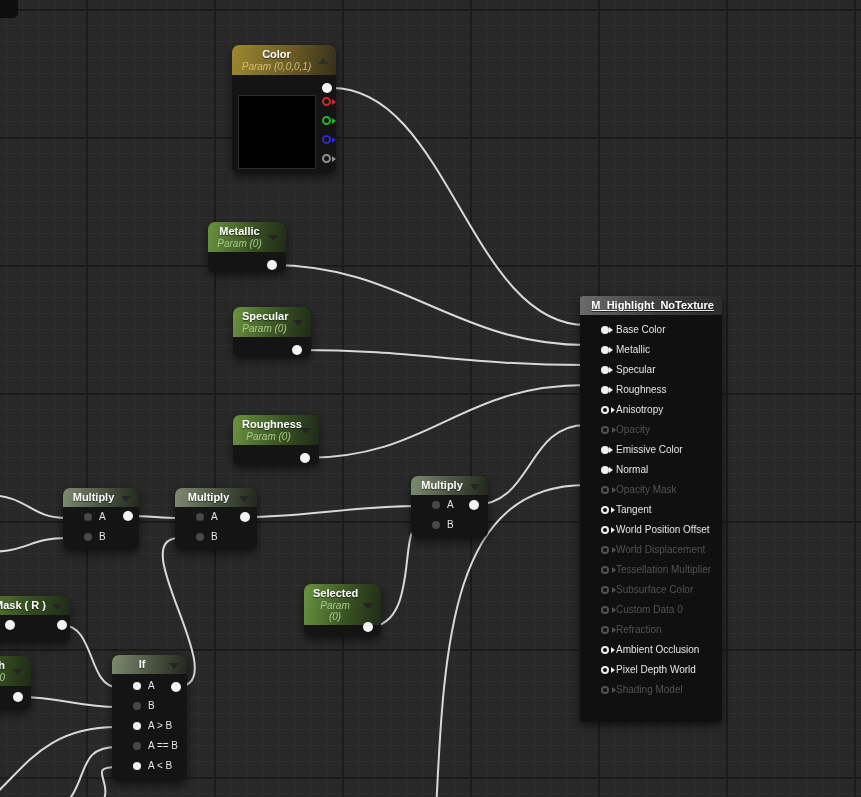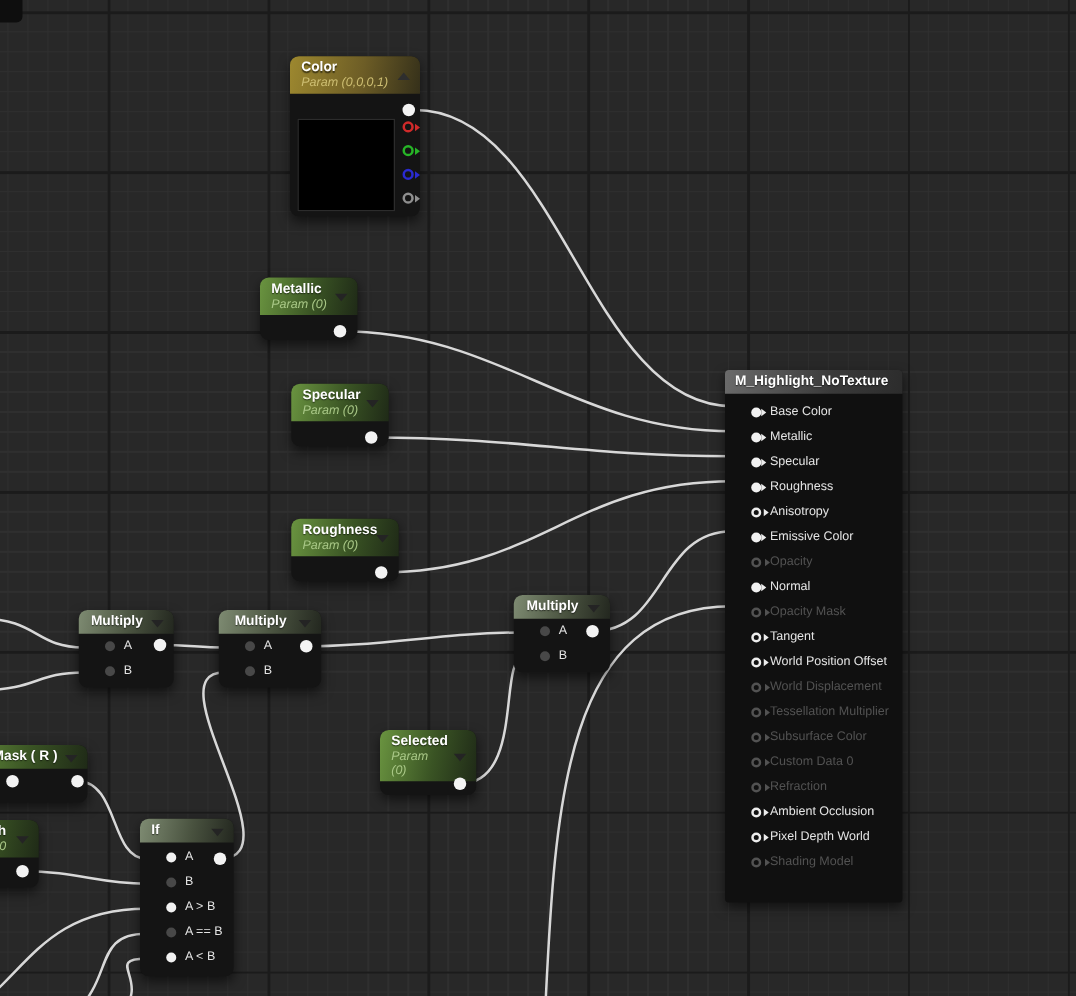--- a/index.html
+++ b/index.html
@@ -11,30 +11,30 @@
       repeating-linear-gradient(to bottom,#1b1b1b 0 2px,transparent 2px 128px),
       repeating-linear-gradient(to right,#2f2f2f 0 1px,transparent 1px 16px),
       repeating-linear-gradient(to bottom,#2f2f2f 0 1px,transparent 1px 16px);
     background-position:86px 9px,86px 9px,6px 9px,6px 9px;
     font-family:"Liberation Sans",sans-serif;
   }
   .wires{position:absolute;left:0;top:0;z-index:1;}
   .wires path{stroke:#d8d8d8;stroke-width:2;fill:none;}
   .node{position:absolute;z-index:2;background:#141414;border-radius:7px;
         box-shadow:0 4px 9px rgba(0,0,0,.55);color:#e8e8e8;}
-  .hdr{position:relative;border-radius:7px 7px 0 0;padding:3px 24px 3px 9px;}
+  .hdr{position:relative;border-radius:7px 7px 0 0;padding:3px 24px 3px 9px;text-align:center;}
   .hdr .t{font-size:11px;font-weight:bold;color:#fff;text-shadow:0 1px 1px rgba(0,0,0,.6);line-height:13px;}
   .hdr .s{font-size:10px;font-style:italic;line-height:11px;}
   .hdr-green{background:linear-gradient(100deg,#6a9440,#3a5424 55%,#1f2a17);}
   .hdr-green .s{color:#a9c887;}
   .hdr-gold{background:linear-gradient(100deg,#9d882f,#6d5d26 55%,#35301a);}
   .hdr-gold .s{color:#cdbe72;}
   .hdr-math{background:linear-gradient(100deg,#7e8b72,#49523f 55%,#23271f);}
   .hdr-main{background:linear-gradient(100deg,#6b6b6b,#3a3a3a 60%,#2c2c2c);
-            border-radius:3px 3px 0 0;text-align:left;padding:3px 8px;}
+            border-radius:3px 3px 0 0;text-align:right;padding:3px 8px;text-decoration:underline;}
   .tri{position:absolute;right:8px;top:50%;margin-top:-2px;width:0;height:0;
        border-left:5px solid transparent;border-right:5px solid transparent;
        border-top:6px solid #242424;}
   .tri.up{border-top:none;border-bottom:6px solid #2e2e2e;}
   .row{display:flex;align-items:center;height:20px;gap:7px;padding-left:21px;}
   .lbl{font-size:10px;color:#e4e4e4;line-height:10px;}
   .row.off .lbl{color:#525252;}
   .dot{width:8px;height:8px;border-radius:50%;position:relative;flex:none;}
   .dot.filled{background:#f2f2f2;}
   .dot.dark{background:#484848;}
@@ -244,28 +244,28 @@
         <span class="lbl">Specular</span>
       </div>
       <div class="row">
         <span class="dot filled nub"></span>
         <span class="lbl">Roughness</span>
       </div>
       <div class="row">
         <span class="dot hollow nub"></span>
         <span class="lbl">Anisotropy</span>
       </div>
+      <div class="row off">
+        <span class="dot off nub"></span>
+        <span class="lbl">Opacity</span>
+      </div>
       <div class="row">
         <span class="dot filled nub"></span>
         <span class="lbl">Emissive Color</span>
       </div>
-      <div class="row off">
-        <span class="dot off nub"></span>
-        <span class="lbl">Opacity</span>
-      </div>
       <div class="row">
         <span class="dot filled nub"></span>
         <span class="lbl">Normal</span>
       </div>
       <div class="row off">
         <span class="dot off nub"></span>
         <span class="lbl">Opacity Mask</span>
       </div>
       <div class="row">
         <span class="dot hollow nub"></span>

